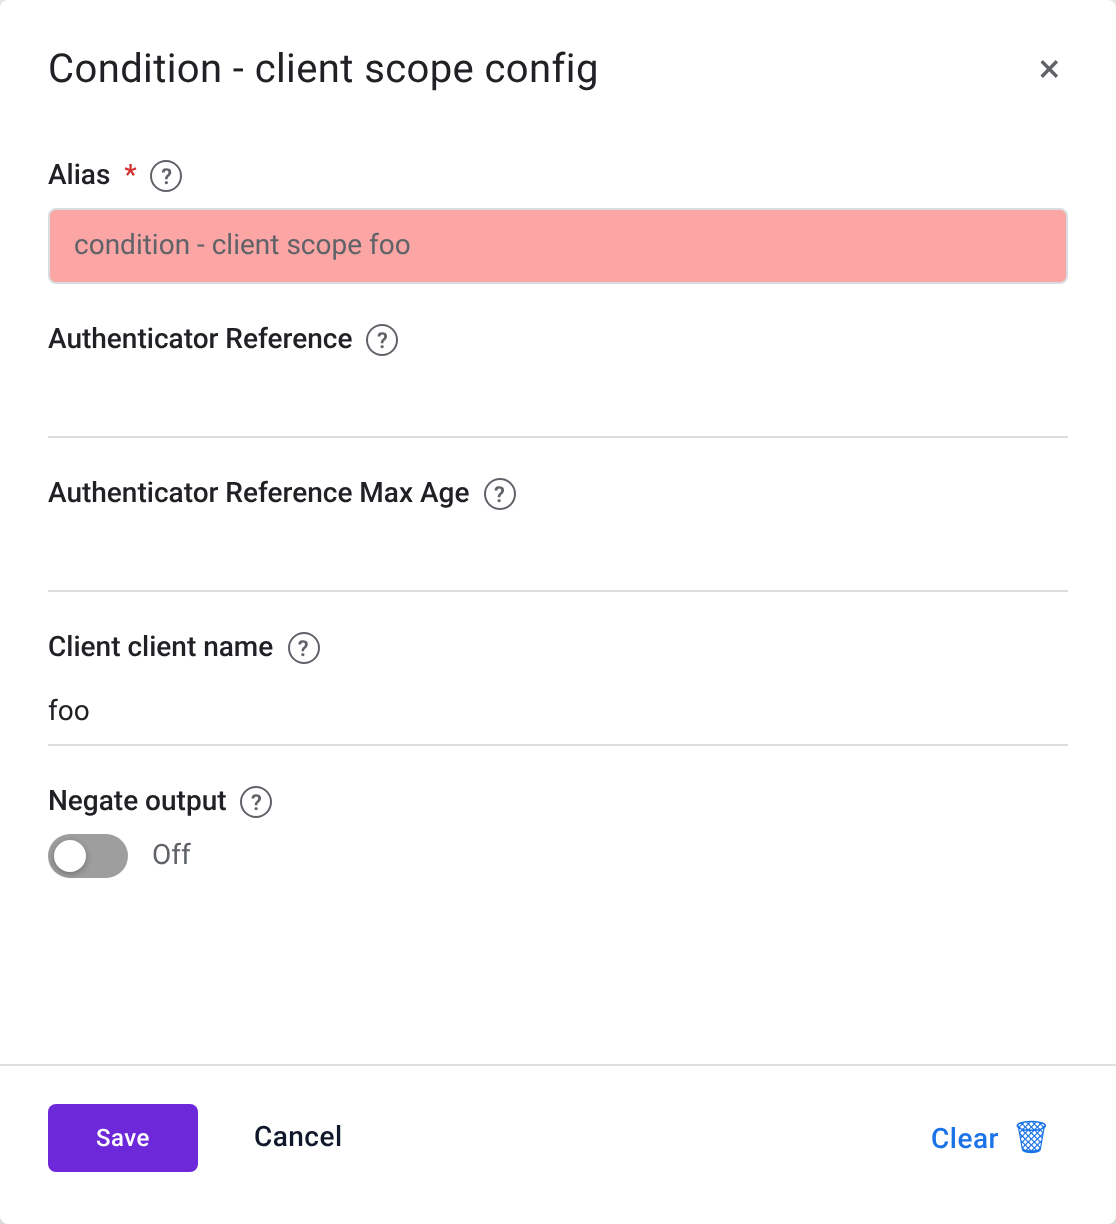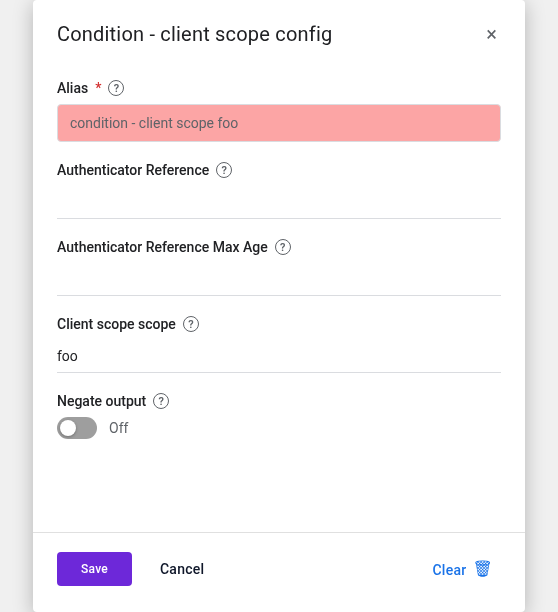--- a/index.html
+++ b/index.html
@@ -12,21 +12,21 @@
     body {
       background: #f0f0f0;
       display: flex;
       align-items: center;
       justify-content: center;
       min-height: 100vh;
     }
 
     .modal {
       background: #ffffff;
-      width: 492px;
+      width: 558px;
       min-height: 612px;
       border-radius: 4px;
       box-shadow: 0 4px 20px rgba(0,0,0,0.25);
       display: flex;
       flex-direction: column;
       position: relative;
     }
 
     .modal-header {
       display: flex;
@@ -256,21 +256,21 @@
     <div class="form-group">
       <div class="form-label">
         <span>Authenticator Reference Max Age</span>
         <span class="help-icon">?</span>
       </div>
       <input type="text" class="form-control" value="" style="">
     </div>
 
     <div class="form-group">
       <div class="form-label">
-        <span>Client scope scope</span>
+        <span>Client client name</span>
         <span class="help-icon">?</span>
       </div>
       <input type="text" class="form-control" value="foo" style="">
     </div>
 
     <div class="form-group">
       <div class="form-label">
         <span>Negate output</span>
         <span class="help-icon">?</span>
       </div>

